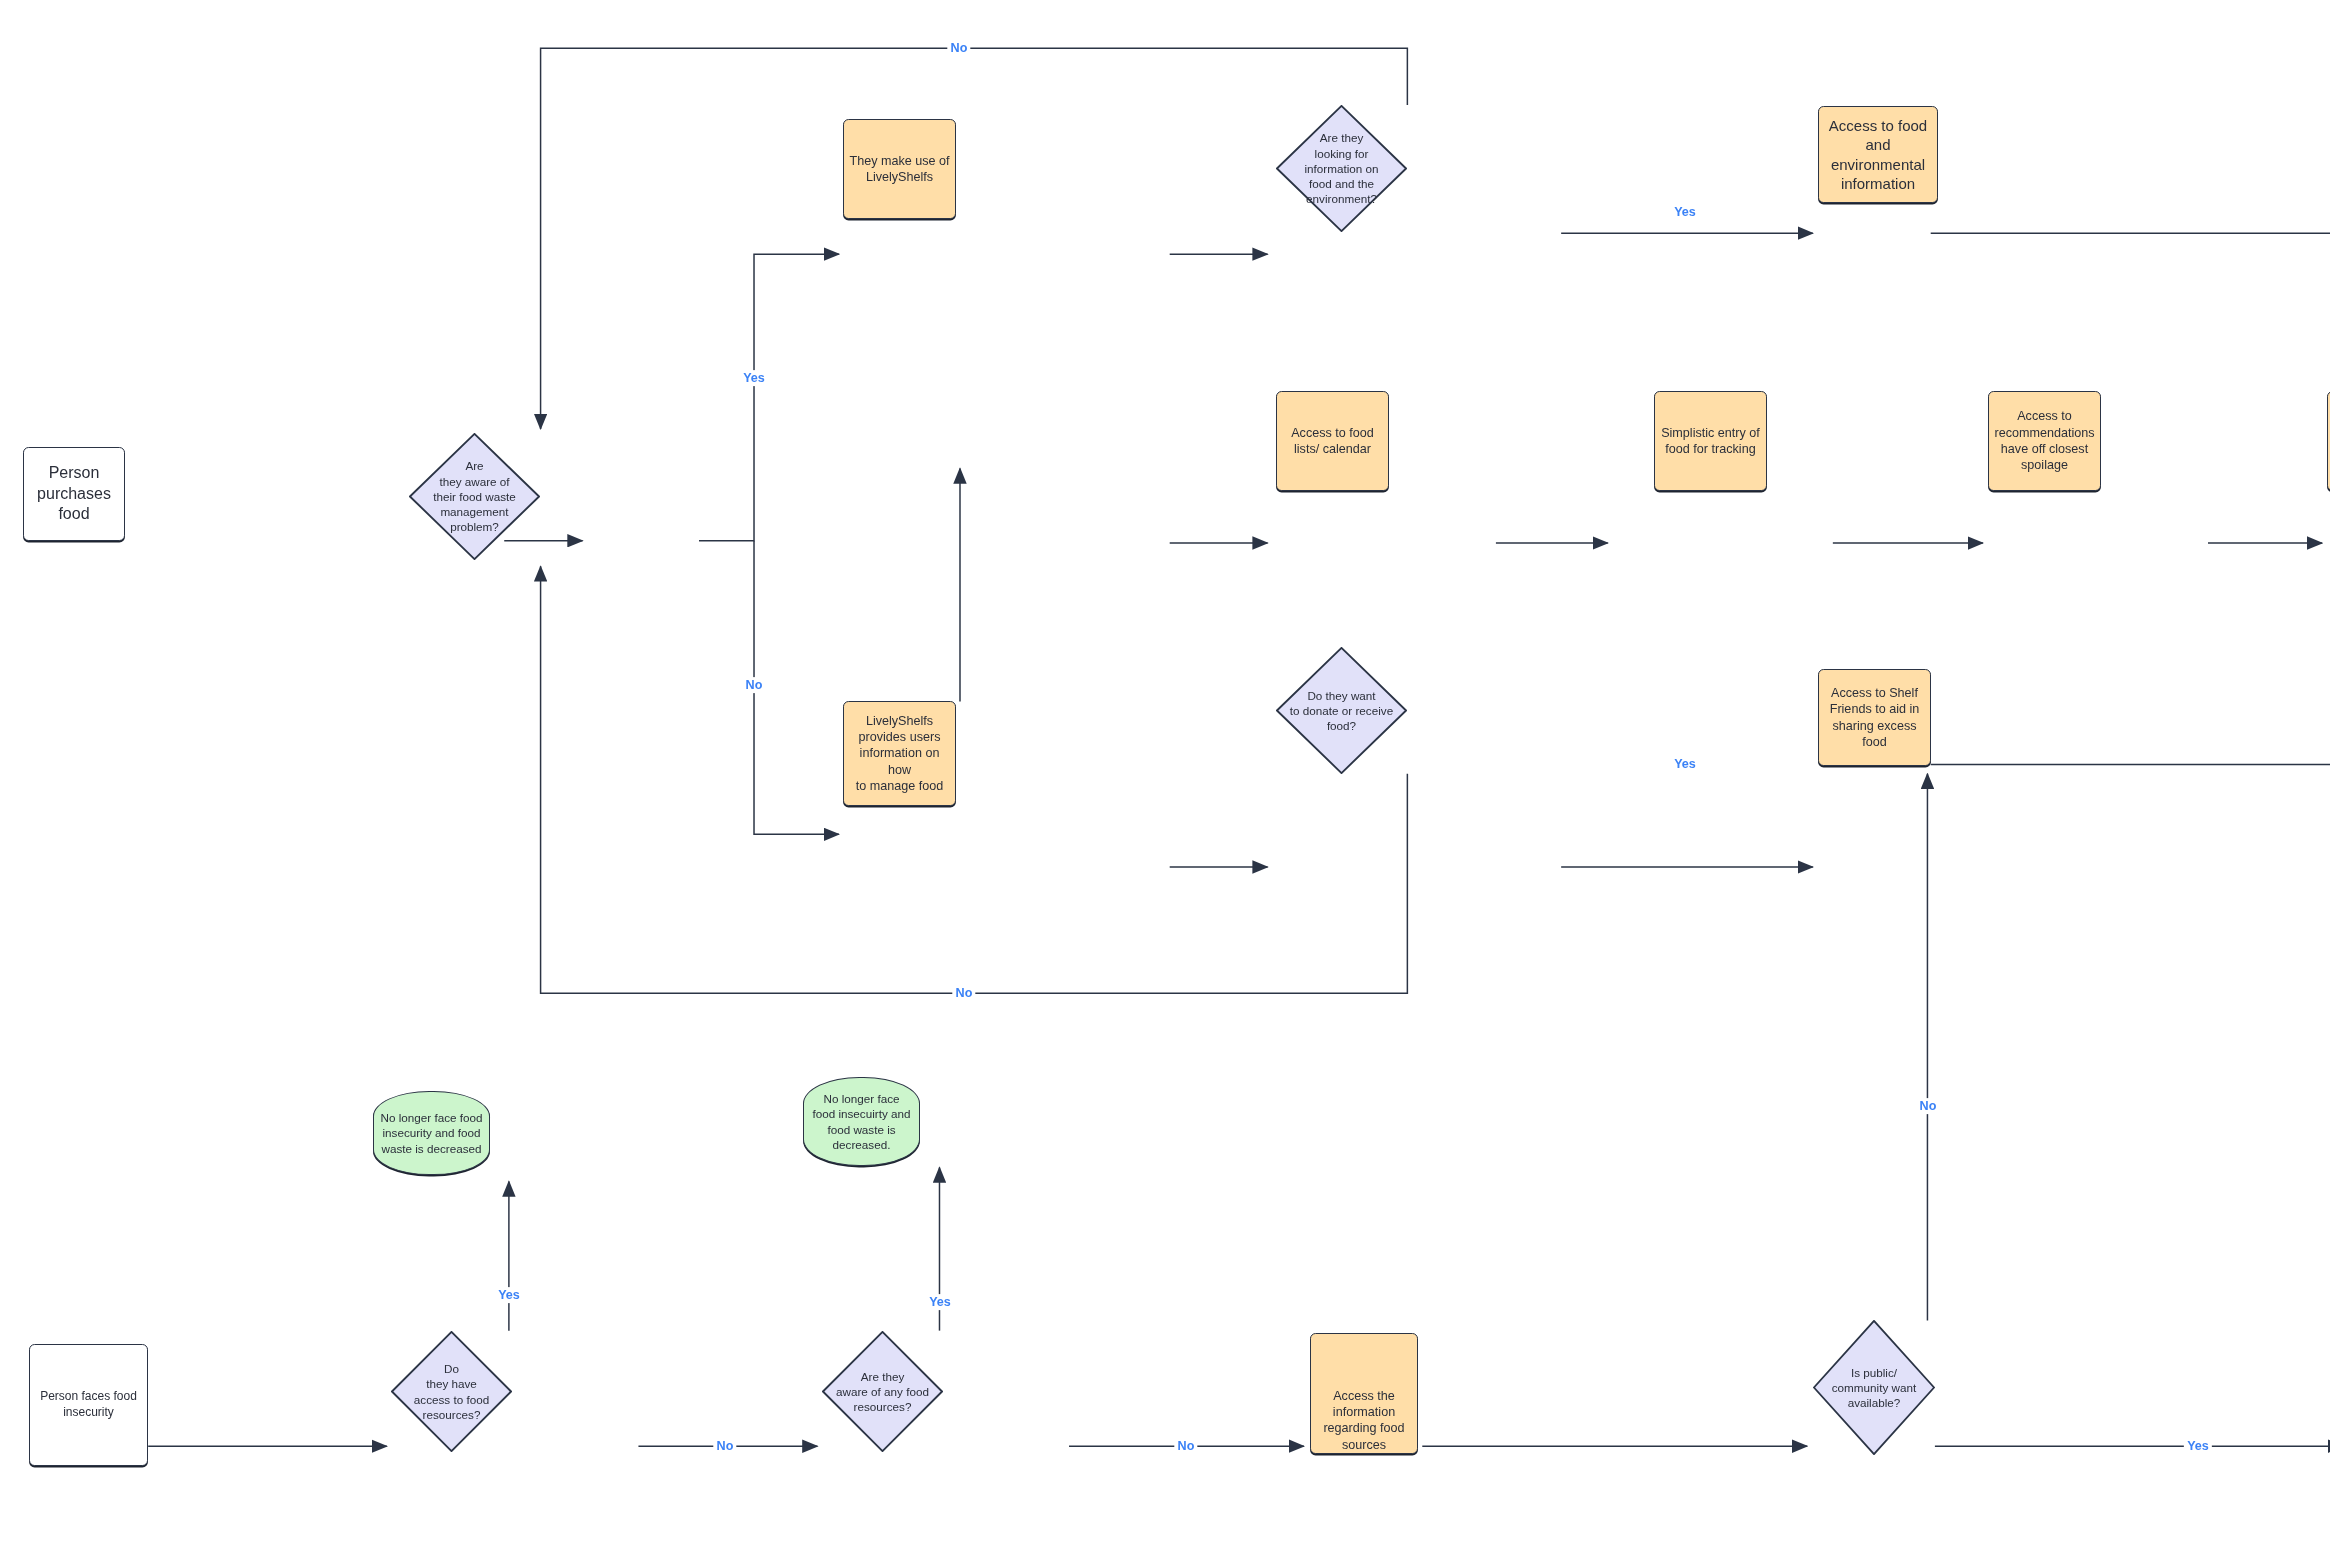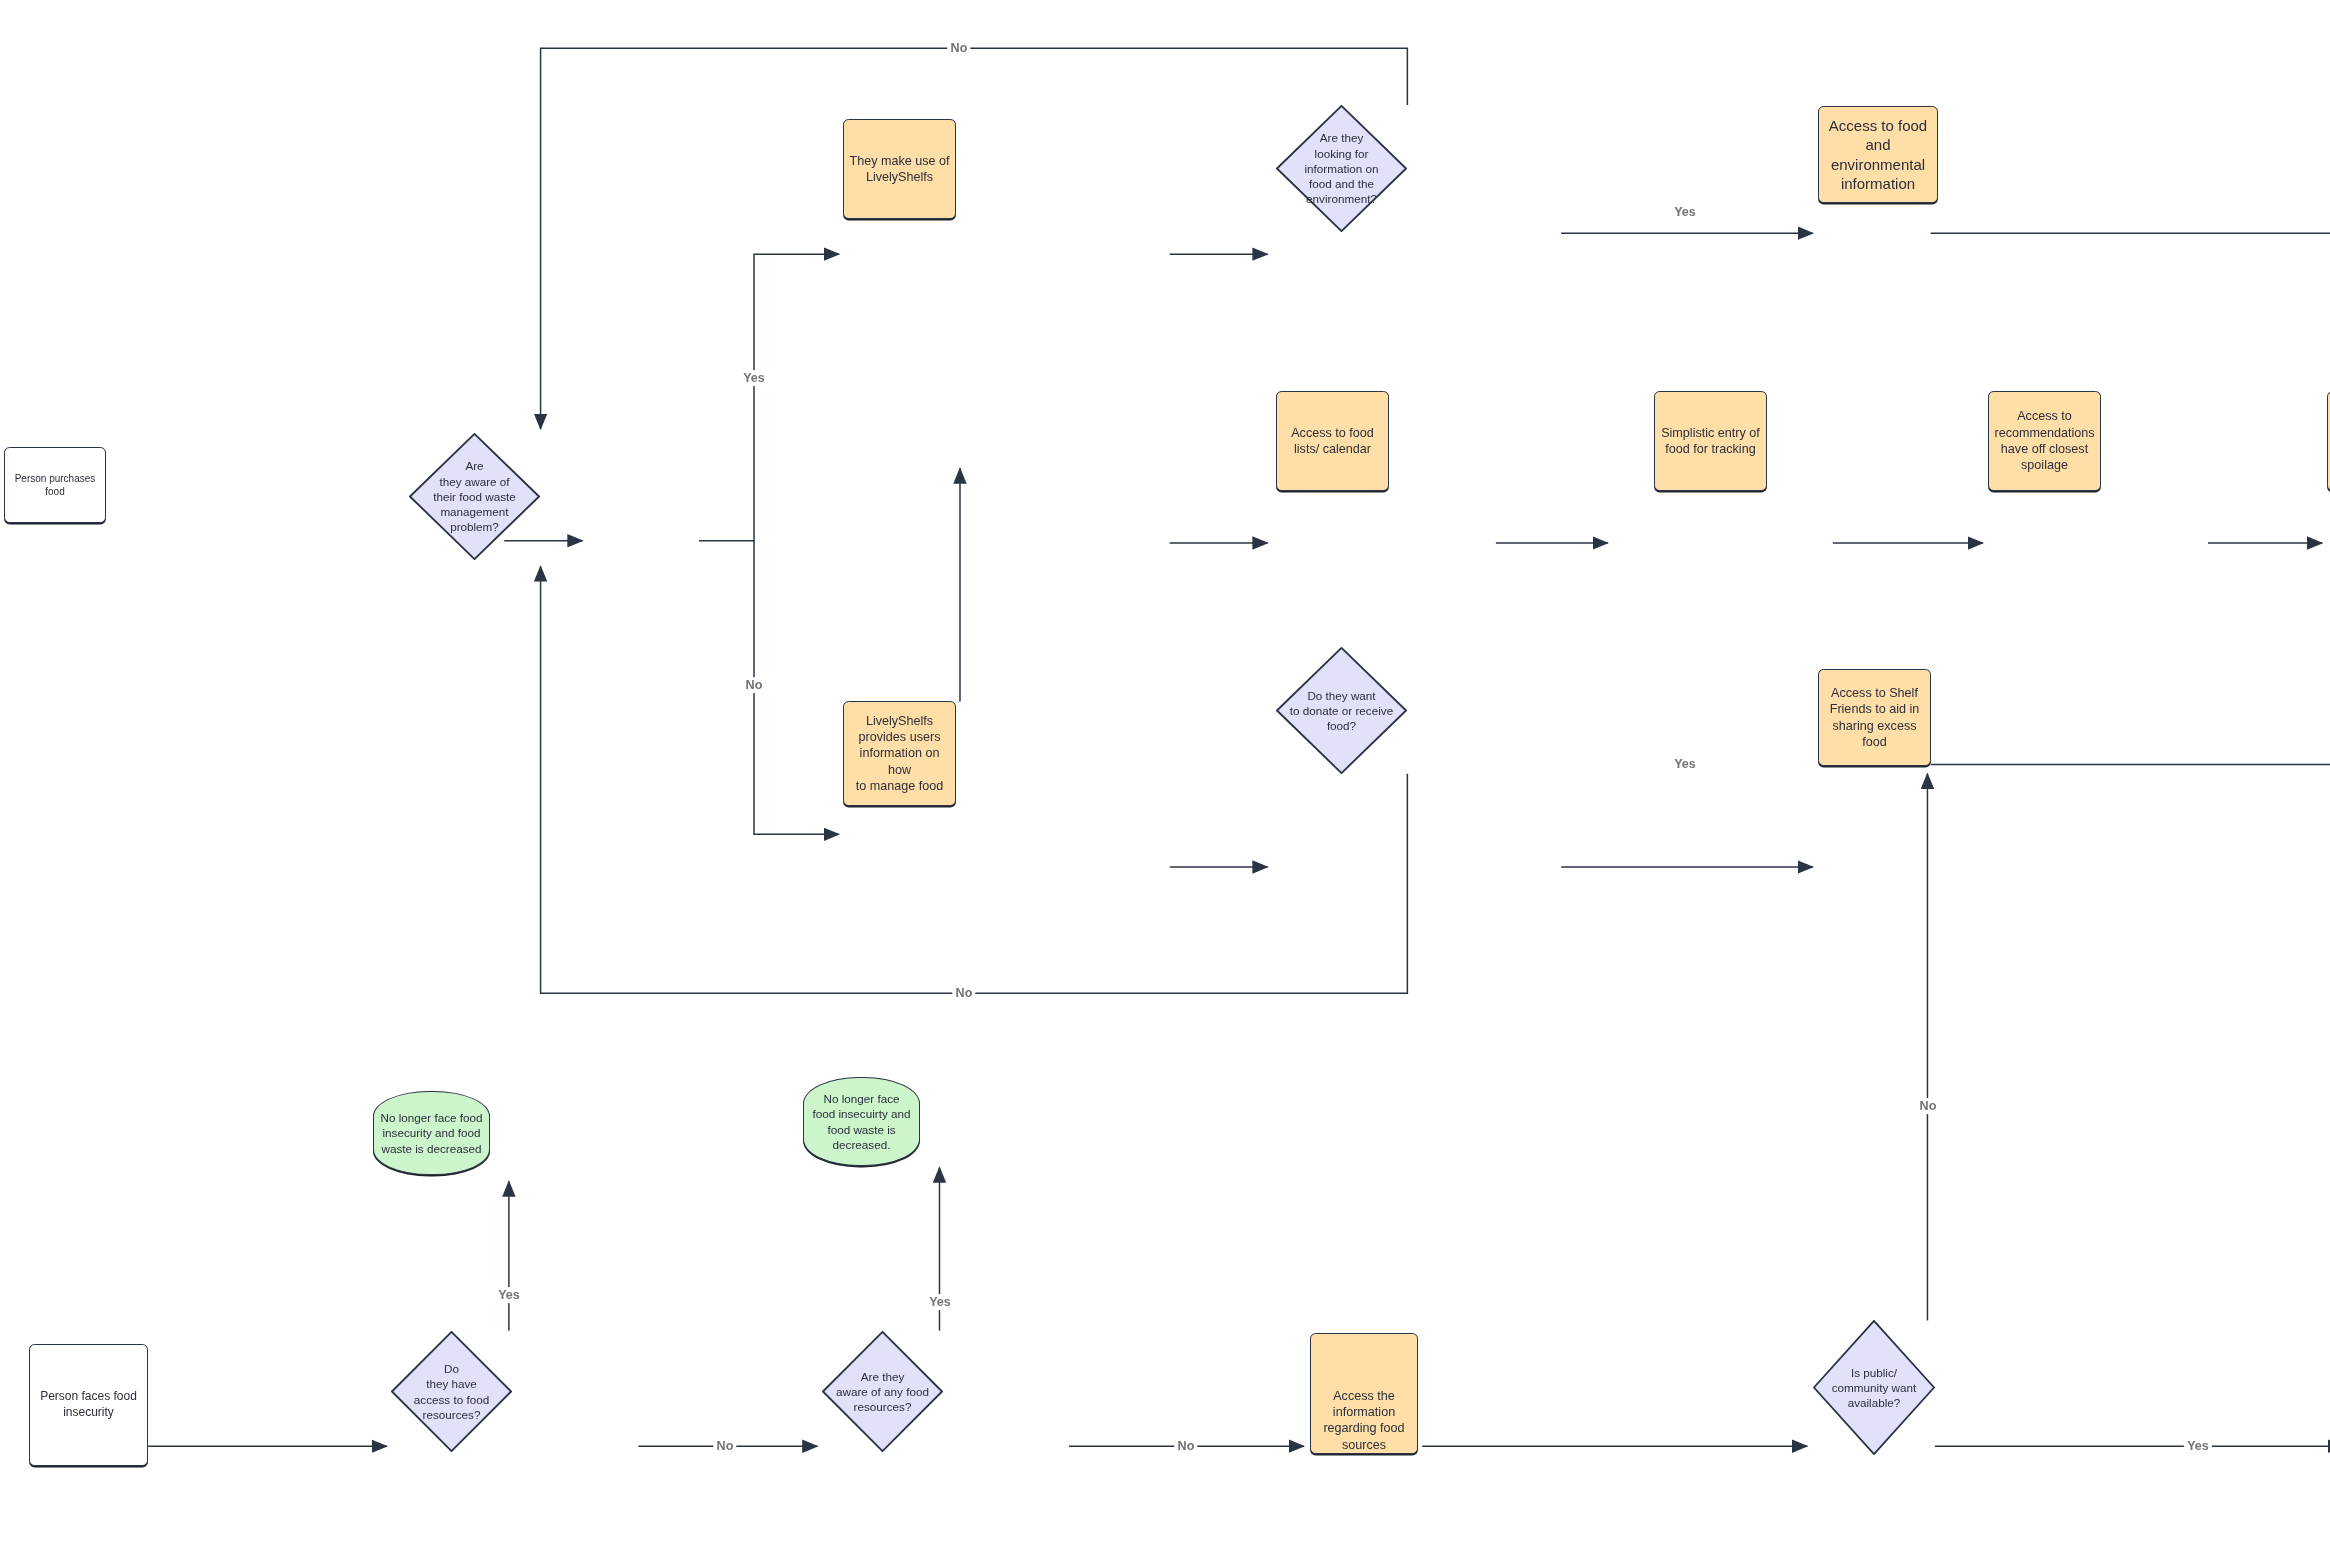--- a/index.html
+++ b/index.html
@@ -56,21 +56,21 @@
   }
   .diamond .dshape{
     position:absolute;
     left:0;top:0;width:100%;height:100%;
     z-index:0;
   }
   .diamond .lbl{position:relative;z-index:1;}
   .edge-label{
     position:absolute;
     font-weight:bold;
-    color:#737373;
+    color:#3b82f6;
     background:#ffffff;
     padding:0.9px 3.3px;
     z-index:4;
     white-space:nowrap;
     transform:translate(-50%,-50%);
   }
 </style>
 </head>
 <body>
 
@@ -129,21 +129,21 @@
       <path d="M1370,3103 L1754,3103"></path>
       <path d="M2016,2855 L2016,2505"></path>
       <path d="M2294,3103 L2798,3103"></path>
       <path d="M3052,3103 L3878,3103"></path>
       <path d="M4152,3103 L5028,3103"></path>
       <path d="M4136,2833 L4136,2480 L4136,1660"></path>
     </g>
   </svg>
 
   <div id="node-layer">
-      <div class="node rect" style="left: 4px; top: 447px; width: 102px; height: 76px; font-size: 10px;">
+      <div class="node rect" style="left: 23px; top: 447px; width: 102px; height: 94px; font-size: 16px;">
         <span class="lbl">Person purchases food</span>
       </div>
       <div class="node diamond" style="left: 409px; top: 433px; width: 131px; height: 127px; font-size: 11.7px;">
         <svg class="dshape" viewBox="0 0 282 272" preserveAspectRatio="none">
           <polygon points="141,2 280,136 141,270 2,136" fill="#E1E1F9" stroke="#2B3445" stroke-width="4" stroke-linejoin="round"></polygon>
         </svg>
         <span class="lbl">Are
 they aware of
 their food waste
 management

